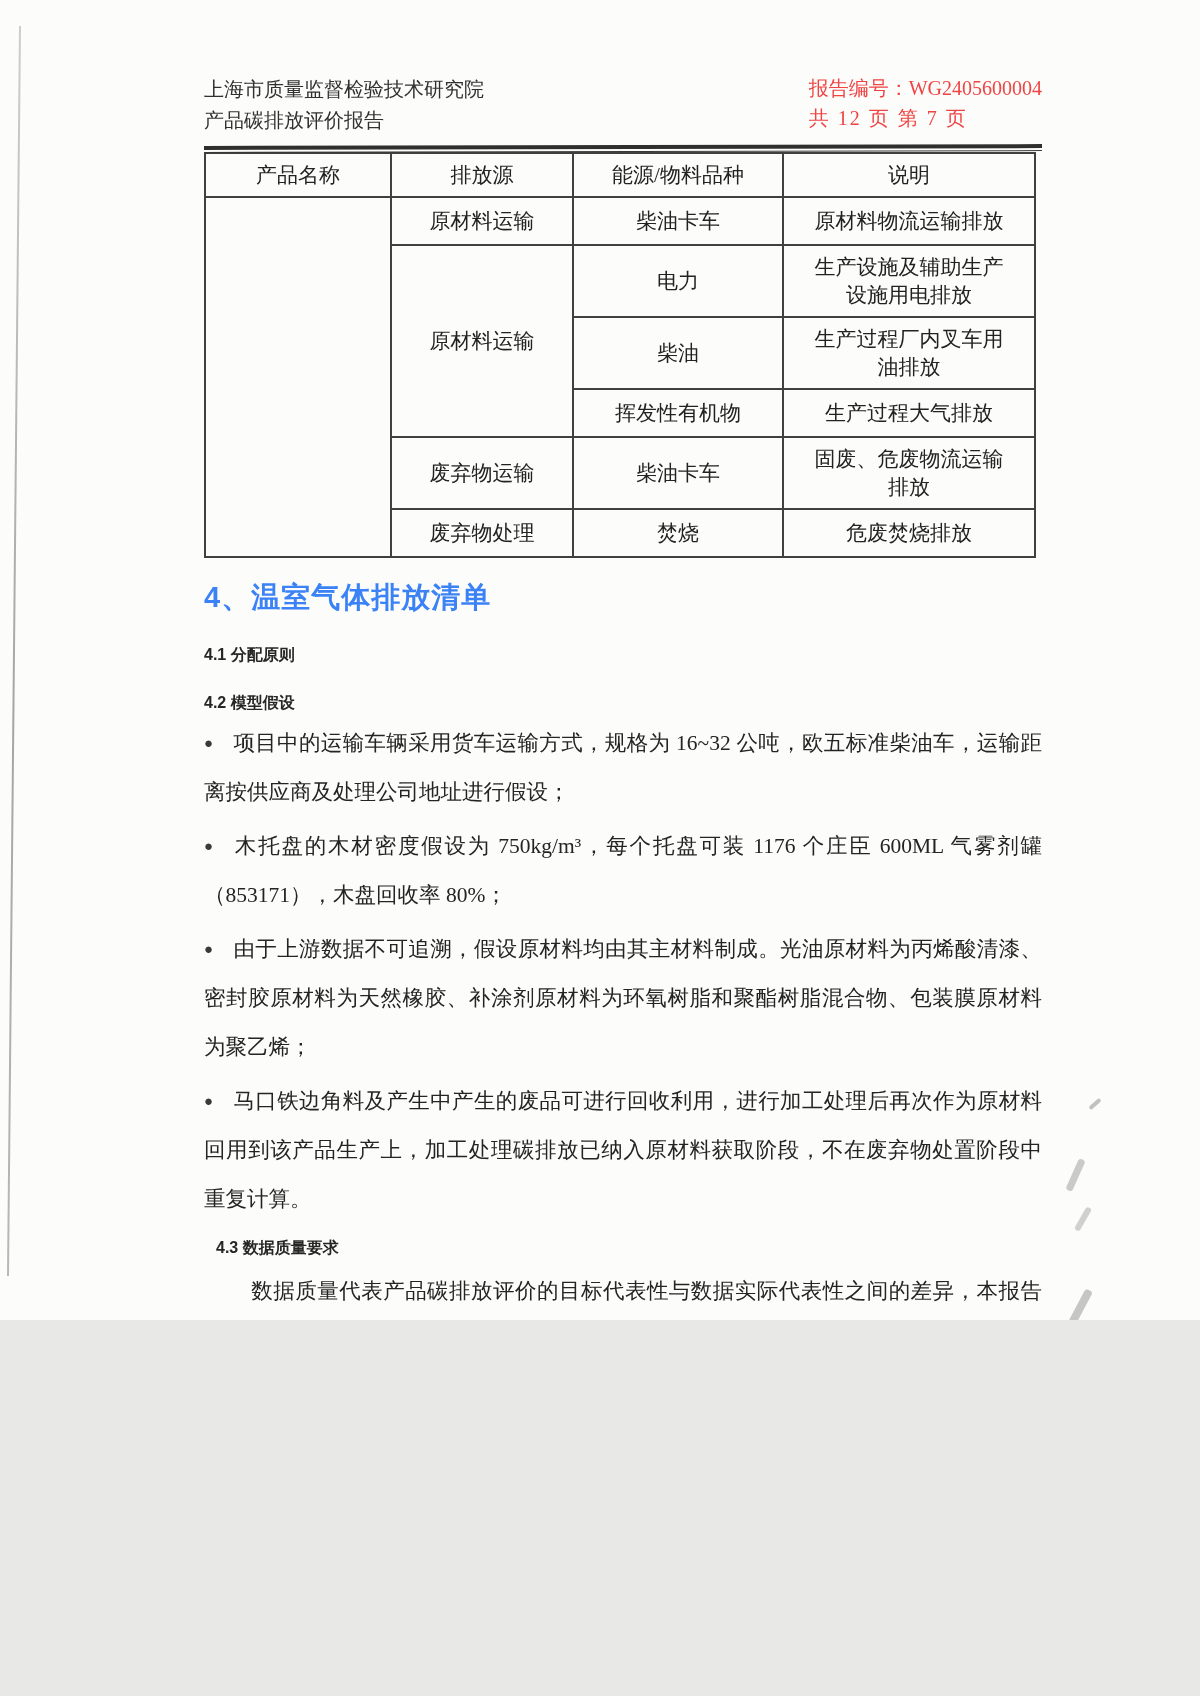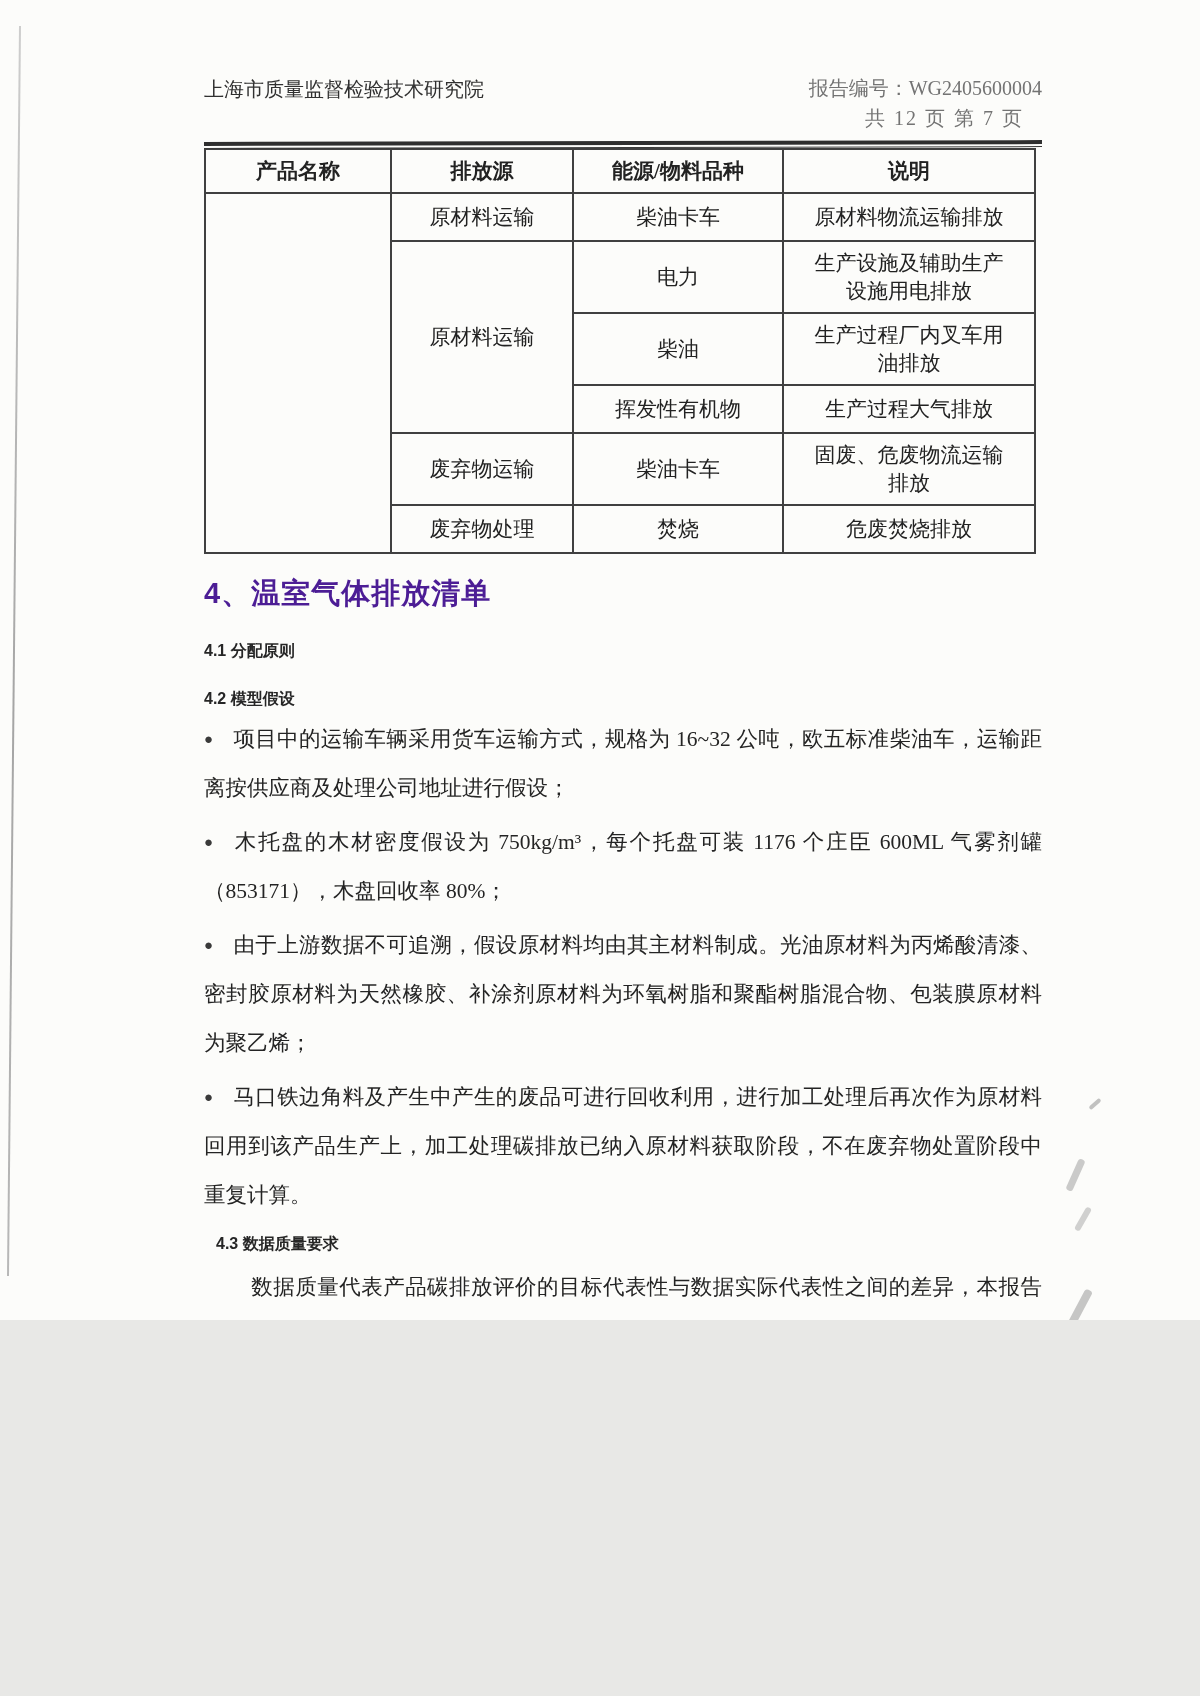--- a/index.html
+++ b/index.html
@@ -20,21 +20,21 @@
   .smudge{position:absolute;background:#8f8f8f;border-radius:3px;opacity:.55;}
   .smudge.s1{left:1088px;top:1102px;width:14px;height:4px;transform:rotate(-42deg);}
   .smudge.s2{left:1072px;top:1158px;width:7px;height:34px;transform:rotate(24deg);opacity:.45;}
   .smudge.s3{left:1080px;top:1206px;width:6px;height:26px;transform:rotate(30deg);opacity:.4;}
   .smudge.s4{left:1076px;top:1288px;width:8px;height:40px;transform:rotate(28deg);opacity:.5;}
 
   .content{position:absolute;left:204px;top:74px;width:838px;}
 
   .doc-header{display:flex;justify-content:space-between;align-items:flex-start;}
   .header-left{font-size:20px;line-height:31px;color:#303030;}
-  .header-right{font-size:20px;line-height:28px;text-align:right;color:#737373;}
+  .header-right{font-size:20px;line-height:28px;text-align:left;color:#ef4444;}
   .header-right .page-info{margin-top:2px;margin-right:18px;letter-spacing:2px;}
 
   .header-rule{
     margin-top:9px;height:2px;
     border-top:4px solid #2f2f2f;border-bottom:1.5px solid #3a3a3a;
     transform:rotate(-0.12deg);
   }
 
   table.emissions-table{
     border-collapse:collapse;table-layout:fixed;
@@ -43,27 +43,27 @@
   }
   .emissions-table col.c1{width:186px;}
   .emissions-table col.c2{width:182px;}
   .emissions-table col.c3{width:210px;}
   .emissions-table col.c4{width:252px;}
   .emissions-table th,.emissions-table td{
     border:2px solid #404040;
     text-align:center;vertical-align:middle;
     padding:7px 24px;line-height:28px;
   }
-  .emissions-table th{font-weight:bold;height:30px;padding:6px 8px;border-radius:16px;}
+  .emissions-table th{font-weight:normal;height:30px;padding:6px 8px;border-radius:16px;}
   .emissions-table td{font-weight:normal;}
   .emissions-table td.single{height:32px;}
 
   .sec-title{
     font-family:"Liberation Sans", sans-serif;
-    font-size:29px;font-weight:700;color:#4c1d95;
+    font-size:29px;font-weight:700;color:#3b82f6;
     margin:20px 0 0 0;letter-spacing:1px;
   }
   .sub-title{
     font-family:"Liberation Sans", sans-serif;
     font-size:16px;font-weight:700;color:#262626;
     margin:27px 0 0 0;
   }
   .sub-title.s43{margin-left:12px;margin-top:14px;}
 
   .para{
@@ -83,20 +83,21 @@
   <div class="smudge s1"></div>
   <div class="smudge s2"></div>
   <div class="smudge s3"></div>
   <div class="smudge s4"></div>
 
   <div class="content">
 
     <div class="doc-header">
       <div class="header-left">
         <div>上海市质量监督检验技术研究院</div>
+        <div>产品碳排放评价报告</div>
       </div>
       <div class="header-right">
         <div class="report-no"><span>报告编号：</span><span>WG2405600004</span></div>
         <div class="page-info">共 12 页 第 7 页</div>
       </div>
     </div>
 
     <div class="header-rule"></div>
 
     <table class="emissions-table">

